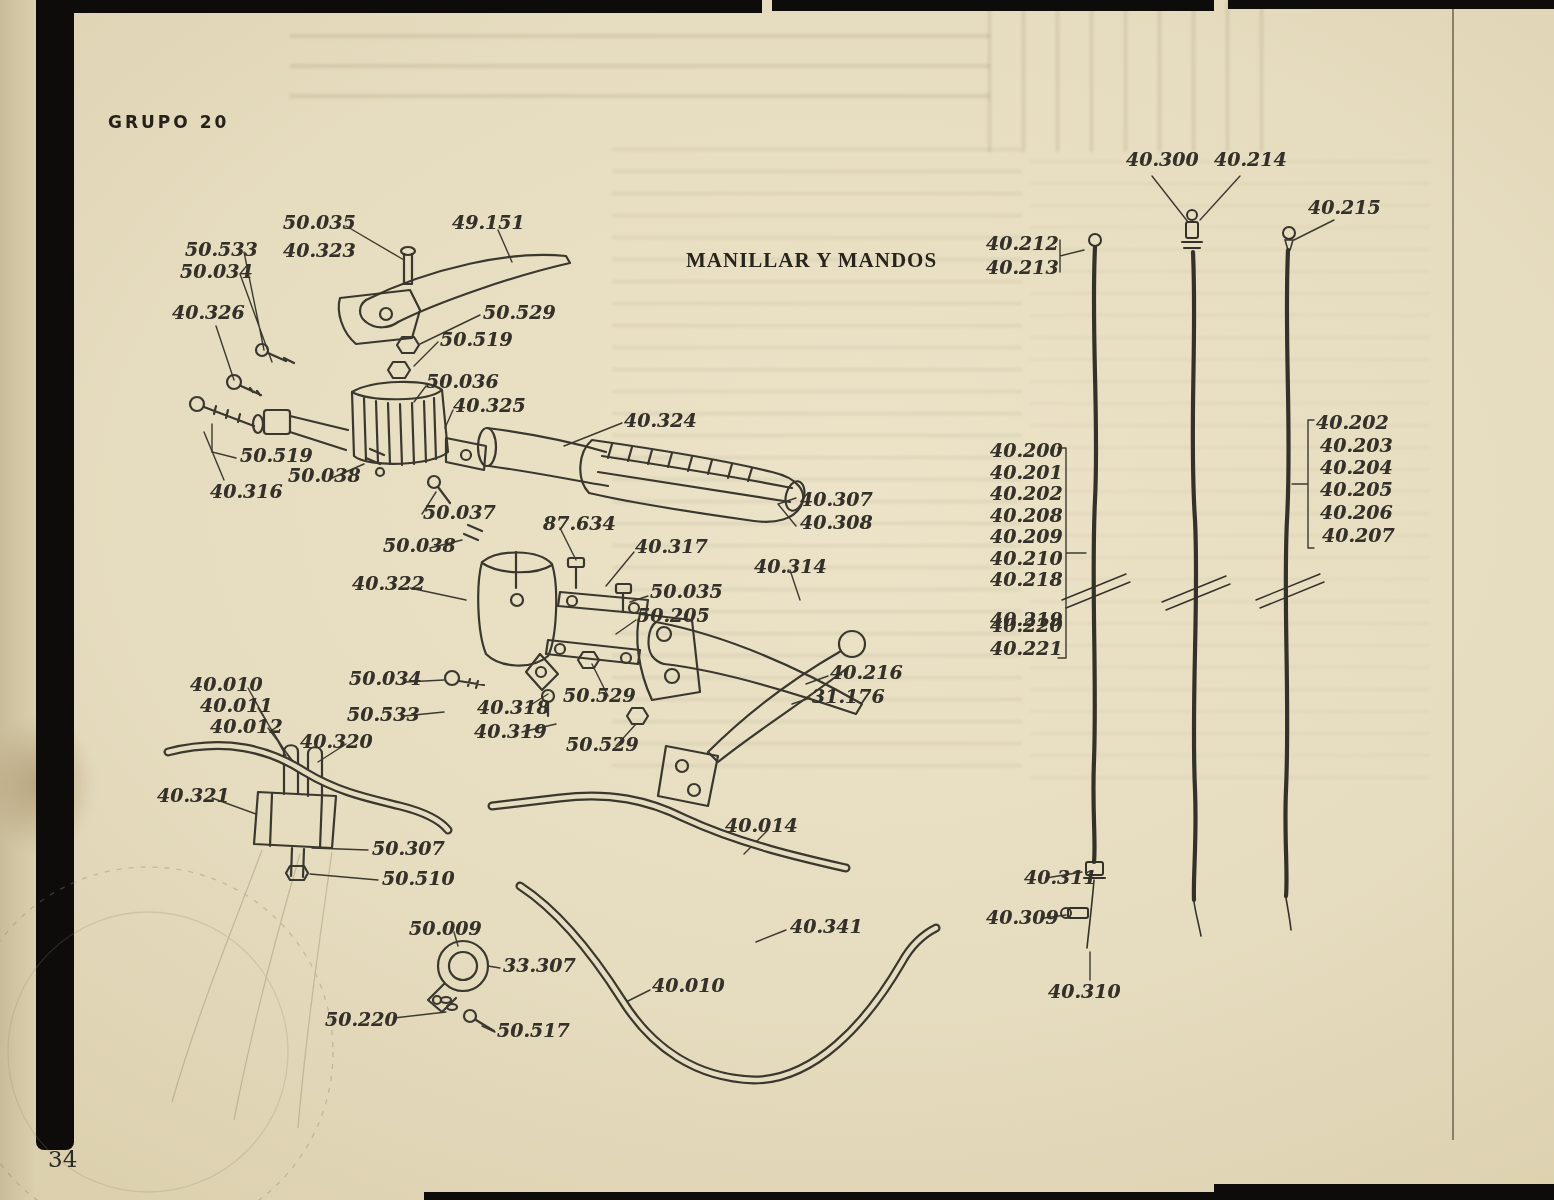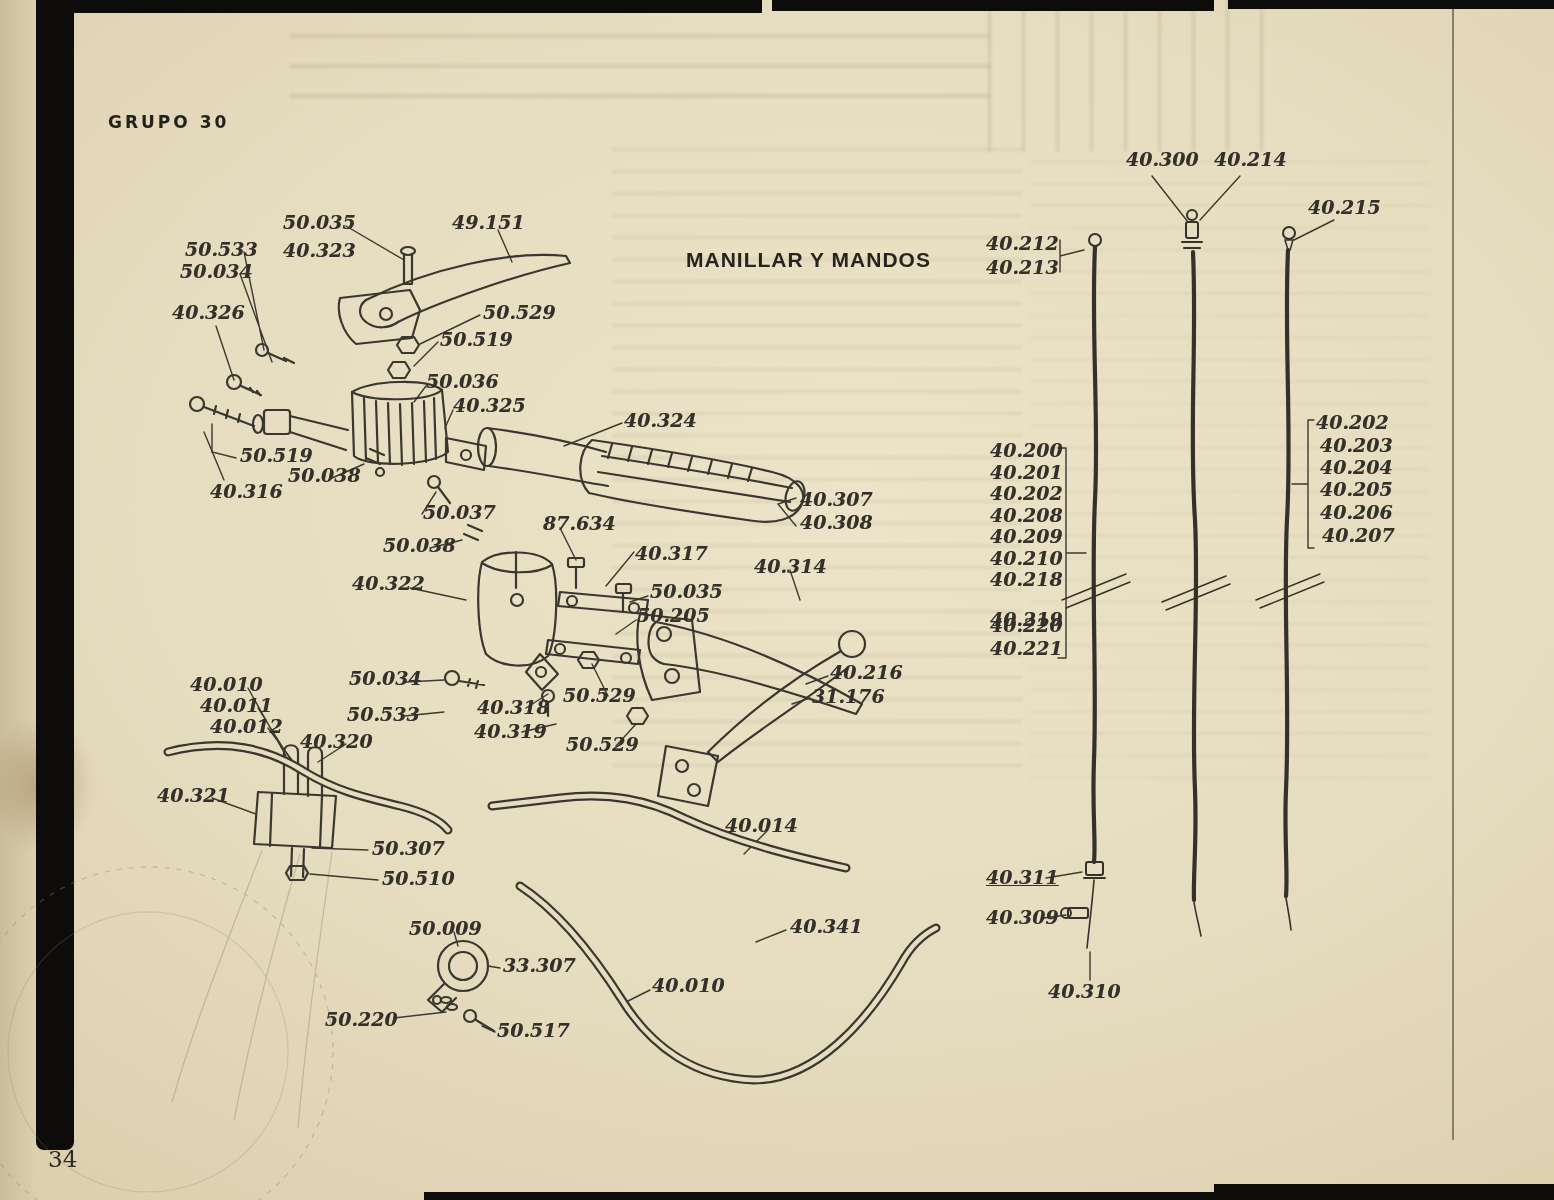--- a/index.html
+++ b/index.html
@@ -31,21 +31,21 @@
     background:repeating-linear-gradient(180deg, rgba(118,106,72,.30) 0 4px, rgba(118,106,72,0) 4px 30px);}
   .ghost-cols-top{left:988px;top:0;width:300px;height:152px;opacity:.55;
     background:repeating-linear-gradient(90deg, rgba(118,106,72,.30) 0 3px, rgba(118,106,72,0) 3px 34px);}
   .ghost-rows-mid{left:612px;top:148px;width:410px;height:630px;opacity:.42;
     background:repeating-linear-gradient(180deg, rgba(118,106,72,.26) 0 3px, rgba(118,106,72,0) 3px 22px);}
   .ghost-rows-right{left:1030px;top:160px;width:400px;height:620px;opacity:.20;
     background:repeating-linear-gradient(180deg, rgba(118,106,72,.30) 0 3px, rgba(118,106,72,0) 3px 22px);}
   
   .group-label{left:108px;top:112px;font-family:"DejaVu Sans",sans-serif;font-weight:700;
     font-size:17px;letter-spacing:3px;color:#232119;}
-  .title{left:686px;top:248px;font-family:Liberation Sans, sans-serif;font-weight:700;
+  .title{left:686px;top:248px;font-family:Liberation Serif, serif;font-weight:700;
     font-size:21px;letter-spacing:1px;color:#26241c;}
   .page-number{left:48px;top:1146px;font-size:23px;color:#2b2a24;}
   
   .part-label{position:absolute;font:italic 600 19px "DejaVu Serif",serif;color:#34312a;
     white-space:nowrap;line-height:1;text-shadow:0 0 .4px rgba(52,47,36,.55);}
   svg.diagram{position:absolute;left:0;top:0;}
 </style>
 </head>
 <body>
 
@@ -203,21 +203,21 @@
     <circle cx="1289" cy="233" r="6" stroke-width="2"></circle>
     <path d="M1285,240 l8,0 l-3,10 l-2,0 z" stroke-width="1.5"></path>
     <path d="M1288,250 C1284,340 1292,430 1287,520 C1283,600 1290,700 1286,790 C1284,836 1288,872 1286,896" stroke-width="4.2"></path>
     <path d="M1286,898 C1288,910 1290,920 1291,930" stroke-width="1.6"></path>
     <path d="M1062,600 L1126,574 M1066,608 L1130,582" stroke-width="1.4"></path>
     <path d="M1162,602 L1226,576 M1166,610 L1230,584" stroke-width="1.4"></path>
     <path d="M1256,600 L1320,574 M1260,608 L1324,582" stroke-width="1.4"></path>
   </g>
 </svg>
 
-<div class="abs group-label">GRUPO 30</div>
+<div class="abs group-label">GRUPO 20</div>
 <div class="abs title">MANILLAR Y MANDOS</div>
 <div id="labels">
     <span class="part-label" style="left: 283px; top: 213px;">50.035</span>
     <span class="part-label" style="left: 452px; top: 213px;">49.151</span>
     <span class="part-label" style="left: 185px; top: 240px;">50.533</span>
     <span class="part-label" style="left: 283px; top: 241px;">40.323</span>
     <span class="part-label" style="left: 180px; top: 262px;">50.034</span>
     <span class="part-label" style="left: 172px; top: 303px; text-align: center;">40.326</span>
     <span class="part-label" style="left: 483px; top: 303px;">50.529</span>
     <span class="part-label" style="left: 440px; top: 330px;">50.519</span>
@@ -225,21 +225,21 @@
     <span class="part-label" style="left: 453px; top: 396px;">40.325</span>
     <span class="part-label" style="left: 624px; top: 411px;">40.324</span>
     <span class="part-label" style="left: 240px; top: 446px;">50.519</span>
     <span class="part-label" style="left: 288px; top: 466px;">50.038</span>
     <span class="part-label" style="left: 210px; top: 482px;">40.316</span>
     <span class="part-label" style="left: 423px; top: 503px;">50.037</span>
     <span class="part-label" style="left: 800px; top: 490px;">40.307</span>
     <span class="part-label" style="left: 800px; top: 513px;">40.308</span>
     <span class="part-label" style="left: 543px; top: 514px;">87.634</span>
     <span class="part-label" style="left: 383px; top: 536px;">50.038</span>
-    <span class="part-label" style="left: 635px; top: 537px; margin-top: 7px;">40.317</span>
+    <span class="part-label" style="left: 635px; top: 537px;">40.317</span>
     <span class="part-label" style="left: 754px; top: 557px; text-align: center;">40.314</span>
     <span class="part-label" style="left: 352px; top: 574px;">40.322</span>
     <span class="part-label" style="left: 650px; top: 582px;">50.035</span>
     <span class="part-label" style="left: 637px; top: 606px;">50.205</span>
     <span class="part-label" style="left: 349px; top: 669px;">50.034</span>
     <span class="part-label" style="left: 830px; top: 663px;">40.216</span>
     <span class="part-label" style="left: 812px; top: 687px;">31.176</span>
     <span class="part-label" style="left: 563px; top: 686px;">50.529</span>
     <span class="part-label" style="left: 477px; top: 698px;">40.318</span>
     <span class="part-label" style="left: 347px; top: 705px;">50.533</span>
@@ -273,17 +273,17 @@
     <span class="part-label" style="left: 990px; top: 570px;">40.218</span>
     <span class="part-label" style="left: 990px; top: 610px; text-align: right;">40.219</span>
     <span class="part-label" style="left: 990px; top: 616px;">40.220</span>
     <span class="part-label" style="left: 990px; top: 639px;">40.221</span>
     <span class="part-label" style="left: 1316px; top: 413px;">40.202</span>
     <span class="part-label" style="left: 1320px; top: 436px;">40.203</span>
     <span class="part-label" style="left: 1320px; top: 458px;">40.204</span>
     <span class="part-label" style="left: 1320px; top: 480px;">40.205</span>
     <span class="part-label" style="left: 1320px; top: 503px;">40.206</span>
     <span class="part-label" style="left: 1322px; top: 526px;">40.207</span>
-    <span class="part-label" style="left: 986px; top: 868px; text-decoration: underline;">40.311</span>
+    <span class="part-label" style="left: 1024px; top: 868px;">40.311</span>
     <span class="part-label" style="left: 986px; top: 908px;">40.309</span>
     <span class="part-label" style="left: 1048px; top: 982px;">40.310</span>
   </div>
 <div class="abs page-number">34</div>
 
 </body></html>

